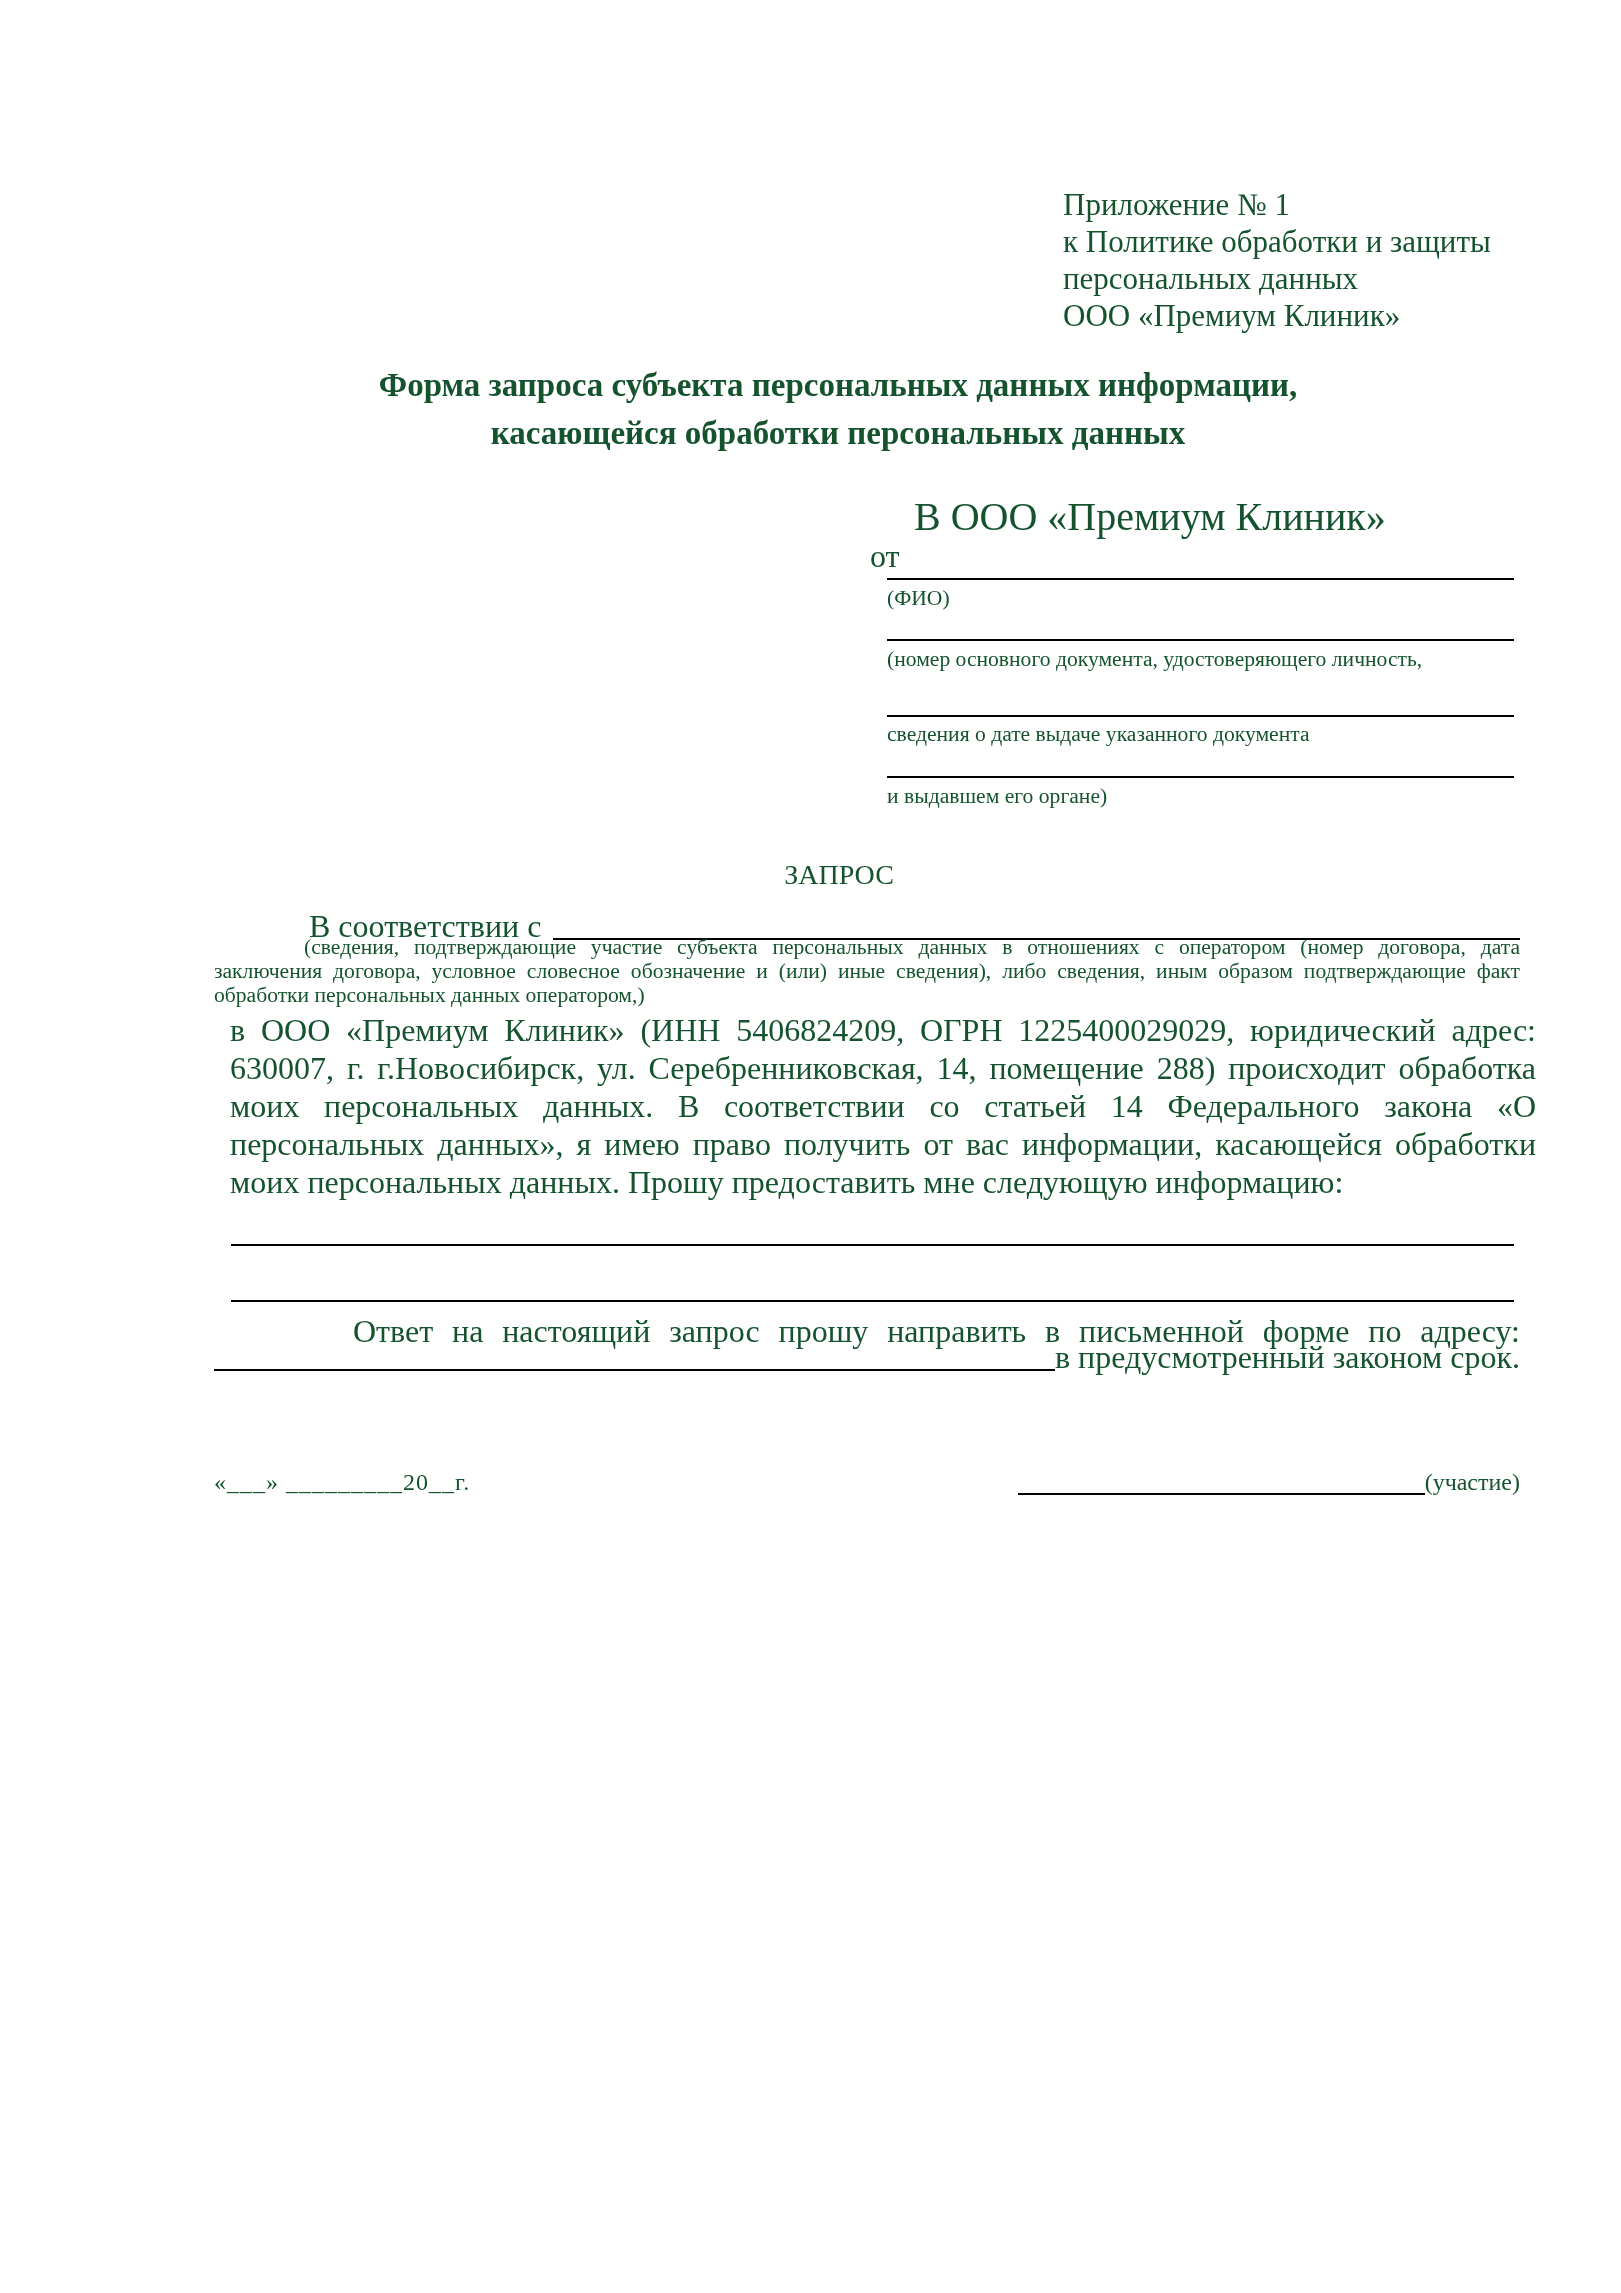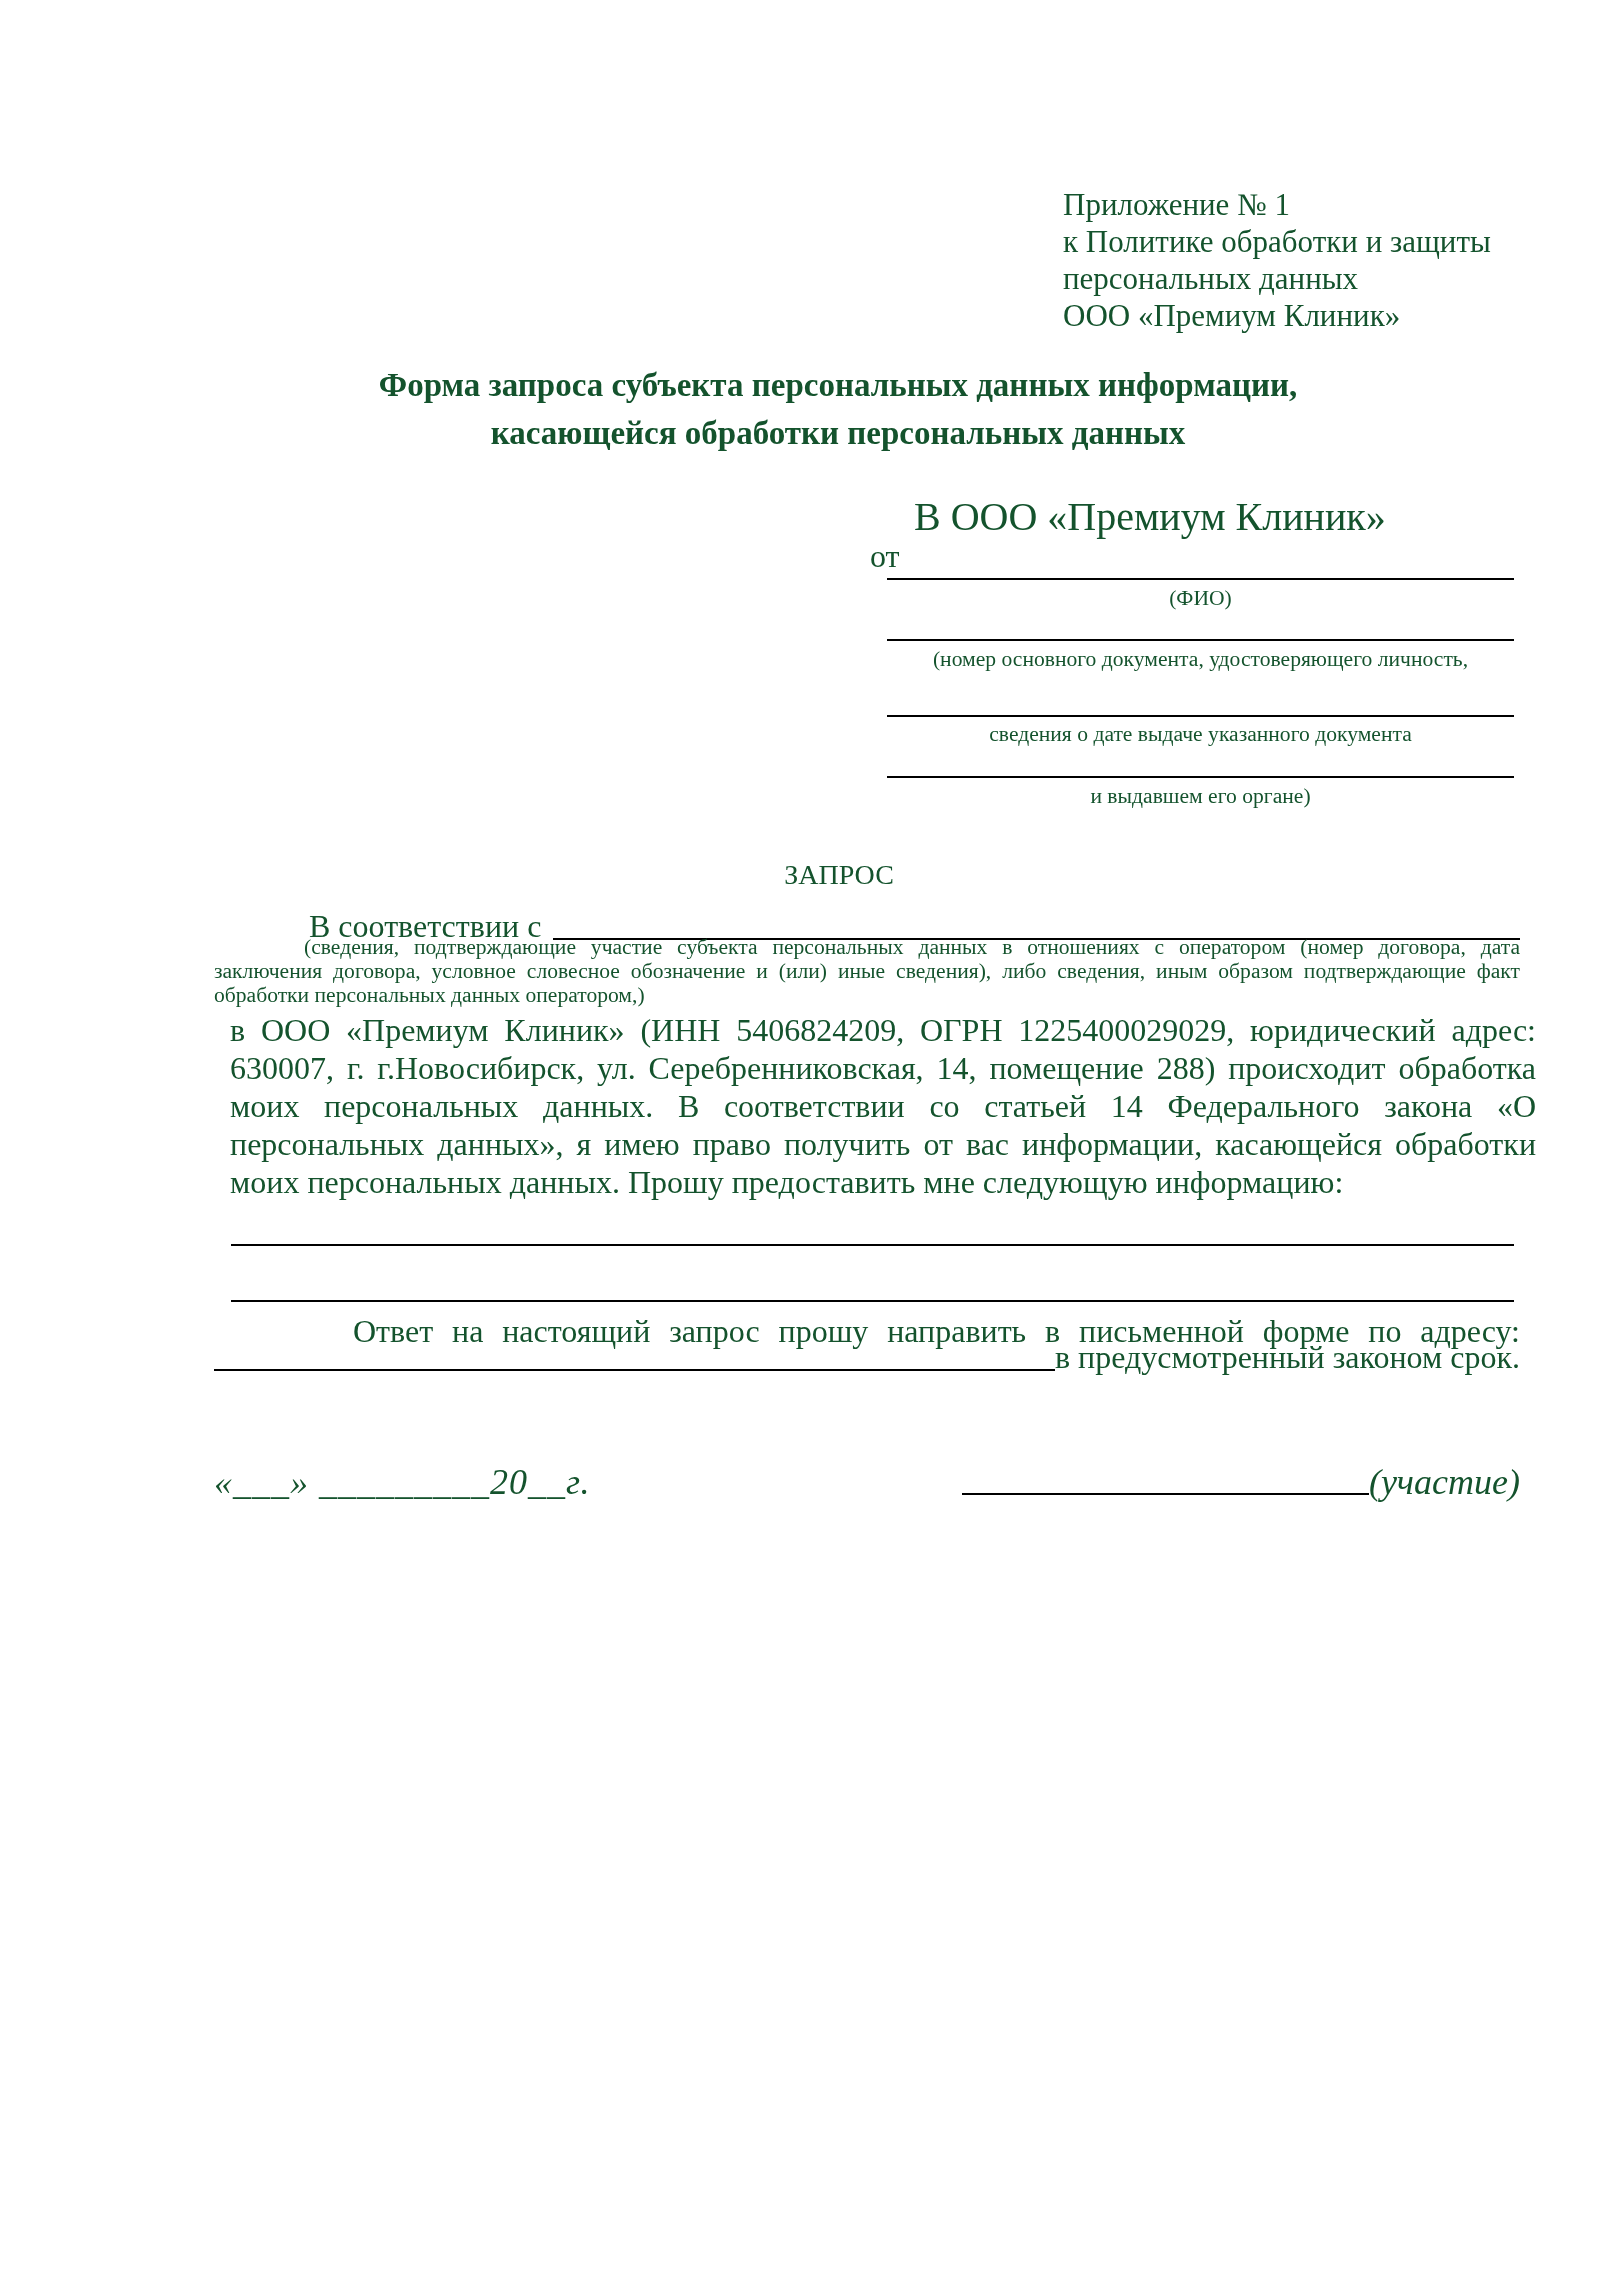--- a/index.html
+++ b/index.html
@@ -21,21 +21,21 @@
   }
   .addr-to { position:absolute; top:493px; left:870px; font-size:40px;margin-left:44px; }
   .addr-from { position:absolute; top:538px; left:870px; font-size:32px; }
   .uline { position:absolute; border-top:2.9px solid #000; }
   .u1 { top:578px; left:887px; width:627px; }
   .u2 { top:639px; left:887px; width:627px; }
   .u3 { top:715px; left:887px; width:627px; }
   .u4 { top:776px; left:887px; width:627px; }
   .cap {
     position:absolute; left:887px; width:627px;
-    text-align:center; font-size:21.6px; line-height:24.5px;
+    font-size:21.6px; line-height:24.5px;
   }
   .c1 { top:586px; }
   .c2 { top:647px; }
   .c3 { top:722px; }
   .c4 { top:784px; }
   .zapros {
     position:absolute; top:859px; left:214px; width:1250px;
     text-align:center; font-size:28px;
   }
   .intro-row {
@@ -59,21 +59,21 @@
     font-size:32px; line-height:37px; text-indent:139px;
     text-align:justify; text-align-last:justify;
   }
   .reply2 {
     position:absolute; top:1339px; left:214px; width:1306px;
     display:flex; font-size:32px; line-height:37px;
   }
   .reply2-text { white-space:nowrap; }
   .sig-row {
     position:absolute; top:1460px; left:214px; width:1306px;
-    display:flex; align-items:flex-end; font-size:36px; line-height:37px;font-style:italic;
+    display:flex; align-items:flex-end; font-size:24px; line-height:37px;
   }
   .date-text { white-space:nowrap; letter-spacing:1px; }
   .spacer { flex:1; }
   .sign-line {
     width:407px; height:33px;
     border-bottom:2.9px solid #000; margin-bottom:5.9px;
   }
   .sign-caption { white-space:nowrap; }
 </style>
 </head>

